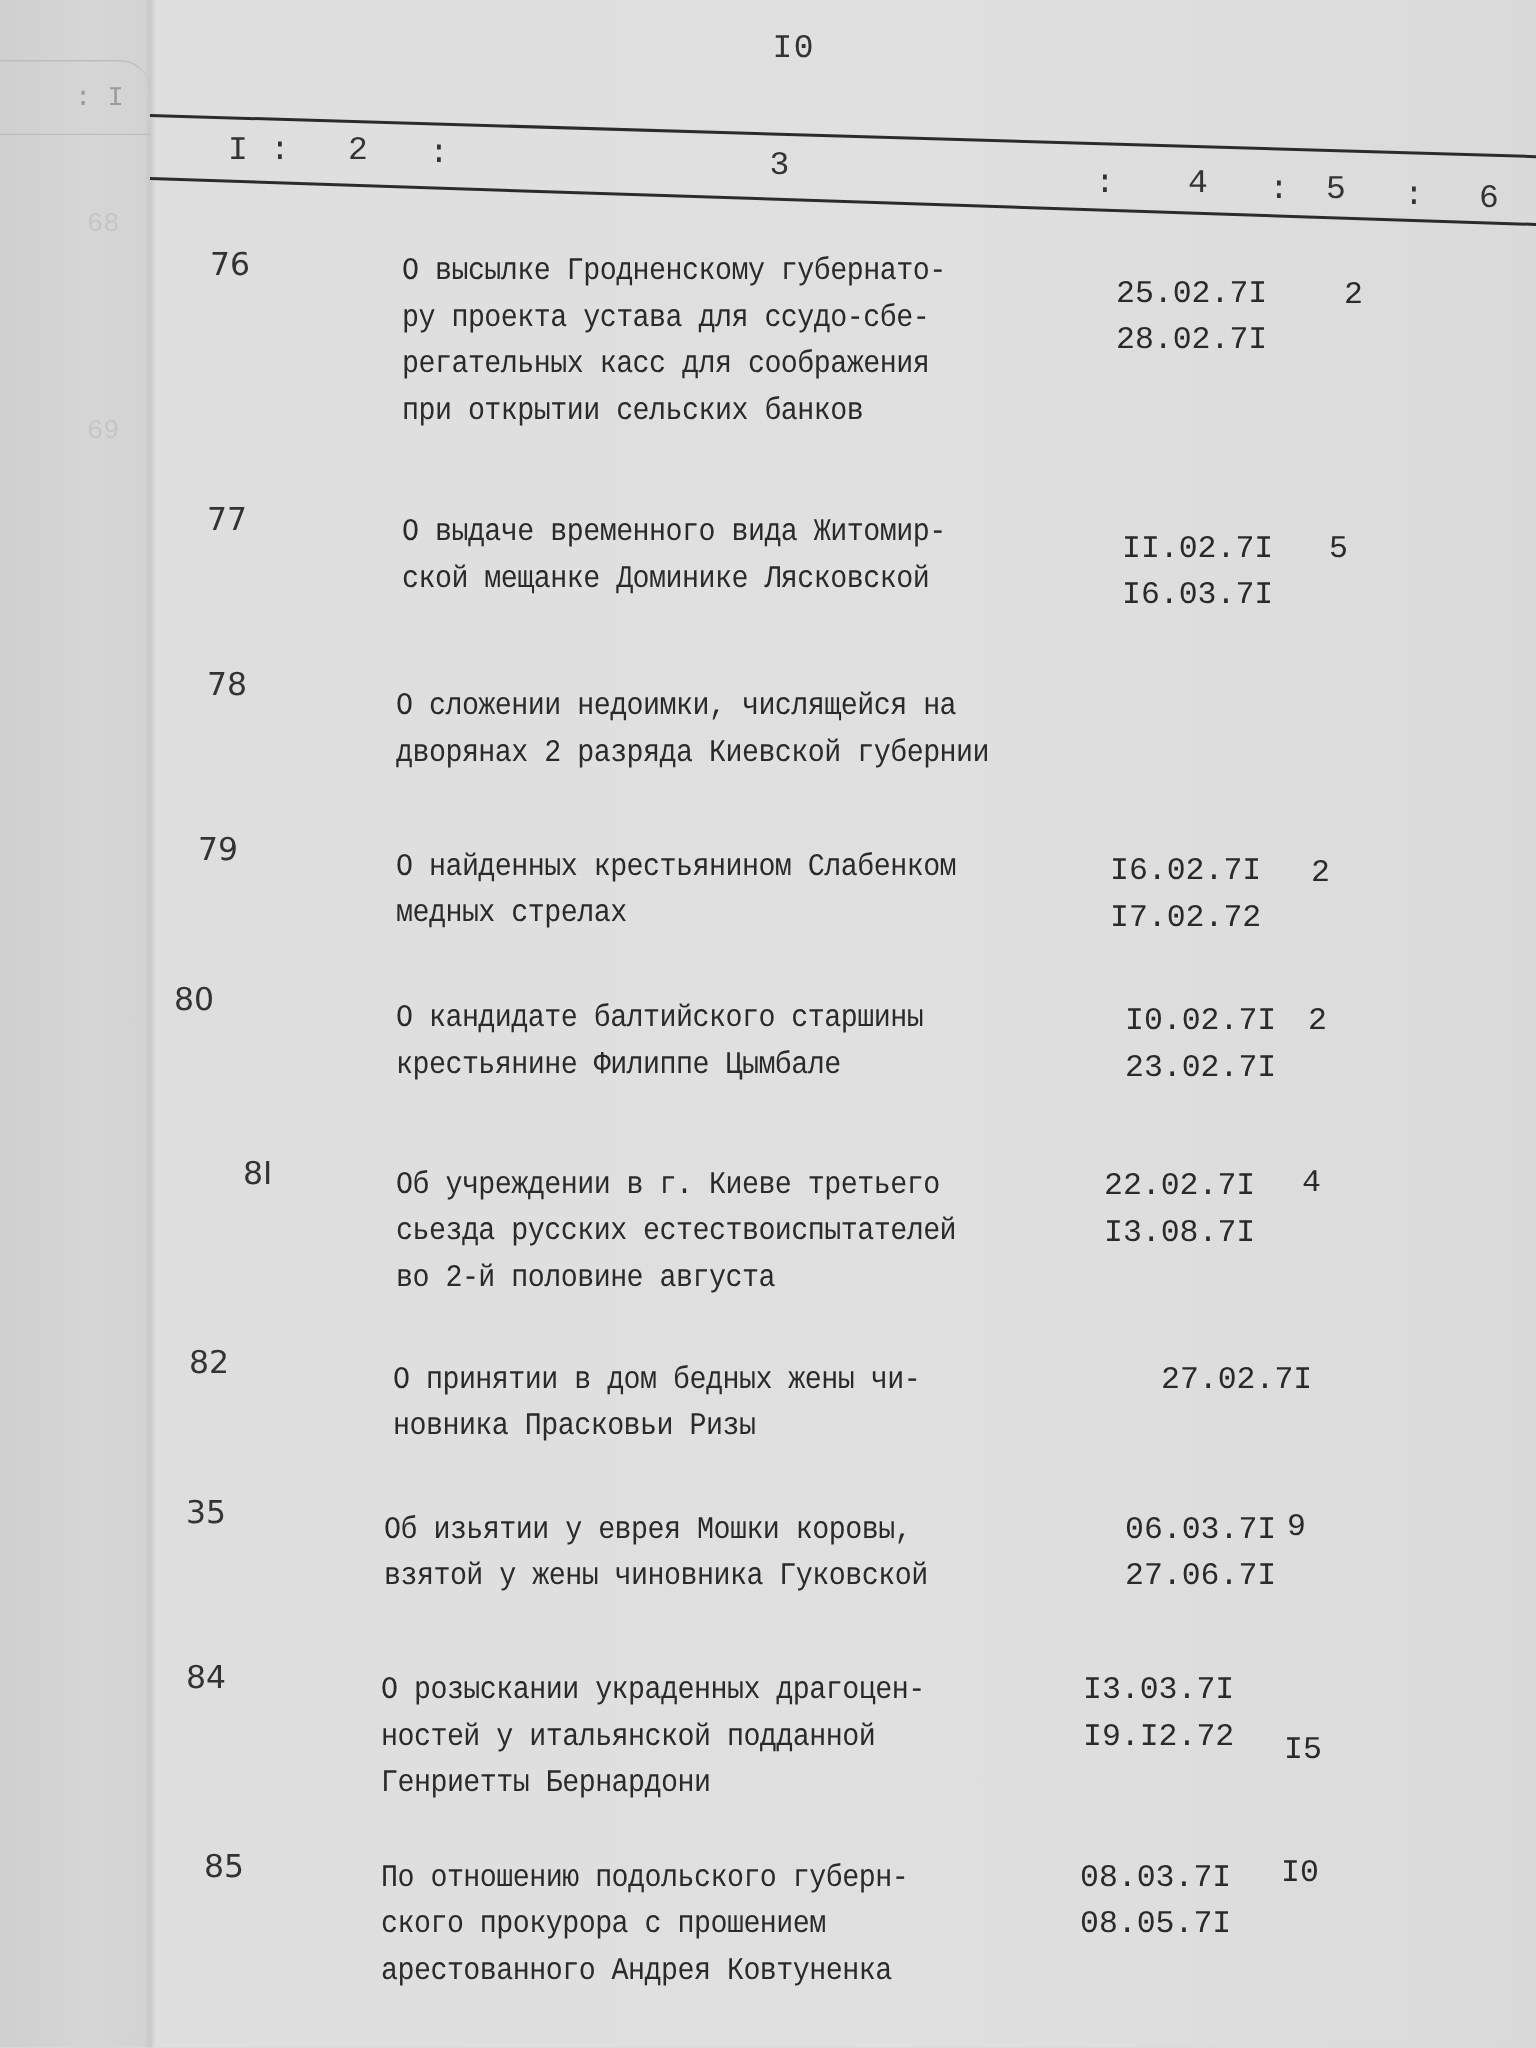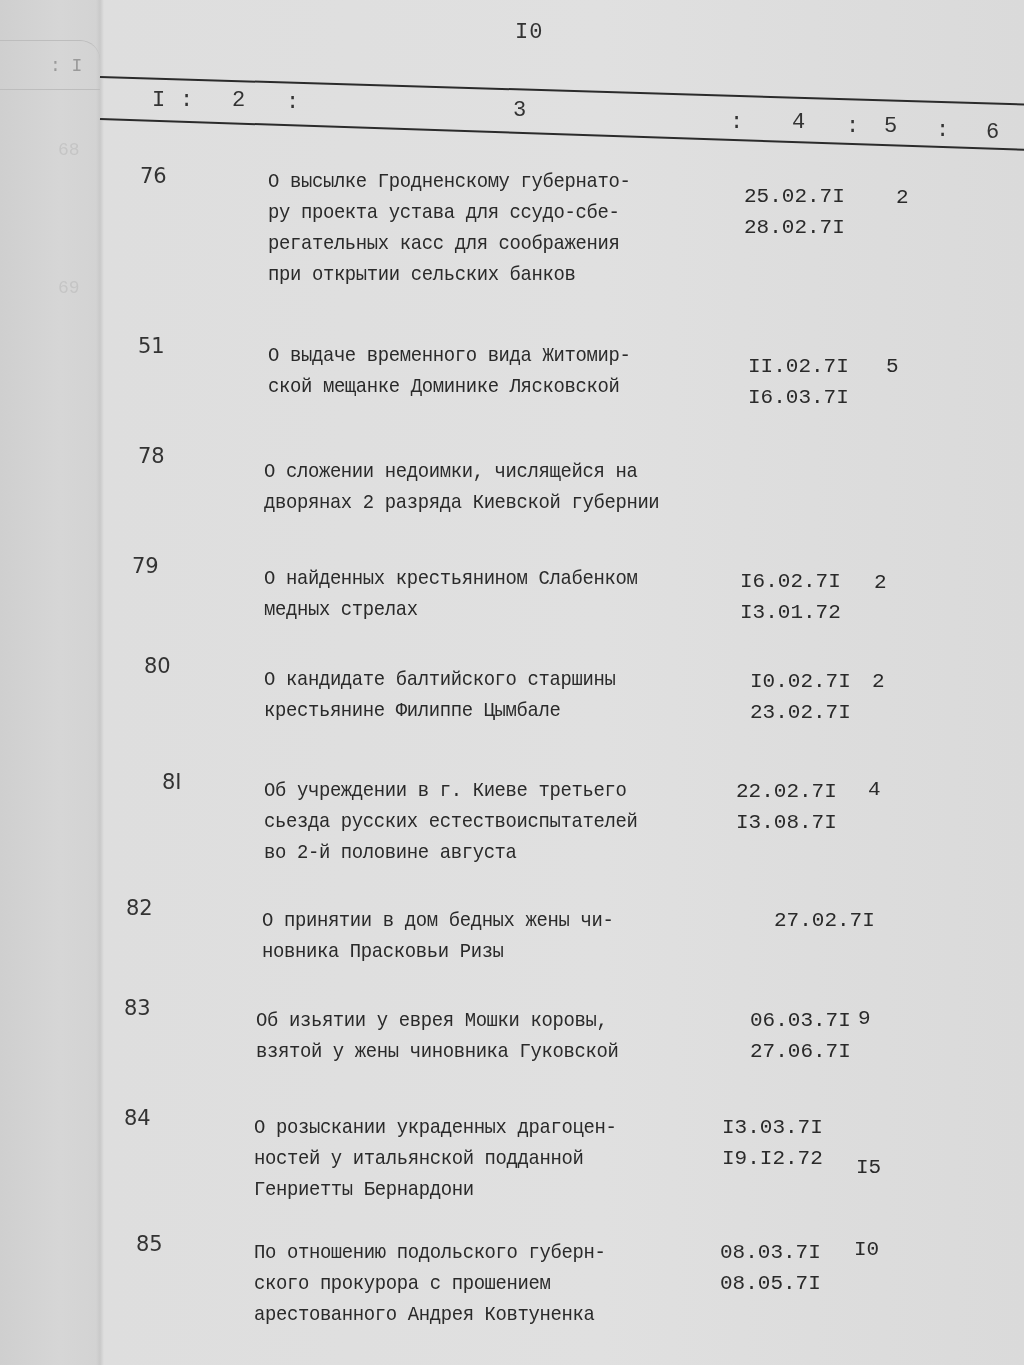--- a/index.html
+++ b/index.html
@@ -130,45 +130,45 @@
     <span class="entry-text" style="top:166px;">О высылке Гродненскому губернато-
 ру проекта устава для ссудо-сбе-
 регательных касс для соображения
 при открытии сельских банков</span>
     <span class="entry-dates" style="top:181px;">25.02.7I
 28.02.7I</span>
     <span class="entry-sheets" style="left:896px; top:186px;">2</span>
   </div>
 
   <div>
-    <span class="entry-num" style="left:138px; top:334px;">51</span>
+    <span class="entry-num" style="left:138px; top:334px;">77</span>
     <span class="entry-text" style="top:340px;">О выдаче временного вида Житомир-
 ской мещанке Доминике Лясковской</span>
     <span class="entry-dates" style="left:748px; top:351px;">II.02.7I
 I6.03.7I</span>
     <span class="entry-sheets" style="left:886px; top:355px;">5</span>
   </div>
 
   <div>
     <span class="entry-num" style="left:138px; top:444px;">78</span>
     <span class="entry-text" style="left:264px; top:456px;">О сложении недоимки, числящейся на
 дворянах 2 разряда Киевской губернии</span>
   </div>
 
   <div>
     <span class="entry-num" style="left:132px; top:554px;">79</span>
     <span class="entry-text" style="left:264px; top:563px;">О найденных крестьянином Слабенком
 медных стрелах</span>
     <span class="entry-dates" style="left:740px; top:566px;">I6.02.7I
-I3.01.72</span>
+I7.02.72</span>
     <span class="entry-sheets" style="left:874px; top:571px;">2</span>
   </div>
 
   <div>
-    <span class="entry-num" style="left:144px; top:654px;">80</span>
+    <span class="entry-num" style="left:116px; top:654px;">80</span>
     <span class="entry-text" style="left:264px; top:664px;">О кандидате балтийского старшины
 крестьянине Филиппе Цымбале</span>
     <span class="entry-dates" style="left:740px; top:666px;margin-left:10px;">I0.02.7I
 23.02.7I</span>
     <span class="entry-sheets" style="left:872px; top:670px;">2</span>
   </div>
 
   <div>
     <span class="entry-num" style="left:126px; top:770px;margin-left:36px;">8I</span>
     <span class="entry-text" style="left:264px; top:775px;">Об учреждении в г. Киеве третьего
@@ -180,21 +180,21 @@
   </div>
 
   <div>
     <span class="entry-num" style="left:126px; top:896px;">82</span>
     <span class="entry-text" style="left:262px; top:905px;">О принятии в дом бедных жены чи-
 новника Прасковьи Ризы</span>
     <span class="entry-dates" style="left:730px; top:905px;margin-left:44px;">27.02.7I</span>
   </div>
 
   <div>
-    <span class="entry-num" style="left:124px; top:996px;">83</span>
+    <span class="entry-num" style="left:124px; top:996px;">35</span>
     <span class="entry-text" style="left:256px; top:1005px;">Об изьятии у еврея Мошки коровы,
 взятой у жены чиновника Гуковской</span>
     <span class="entry-dates" style="left:722px; top:1005px;margin-left:28px;">06.03.7I
 27.06.7I</span>
     <span class="entry-sheets" style="left:858px; top:1007px;">9</span>
   </div>
 
   <div>
     <span class="entry-num" style="left:124px; top:1106px;">84</span>
     <span class="entry-text" style="left:254px; top:1112px;">О розыскании украденных драгоцен-

